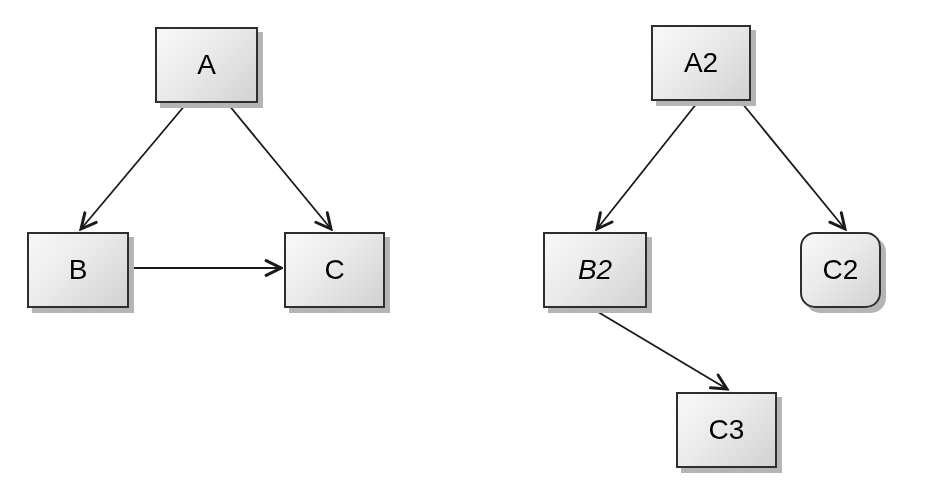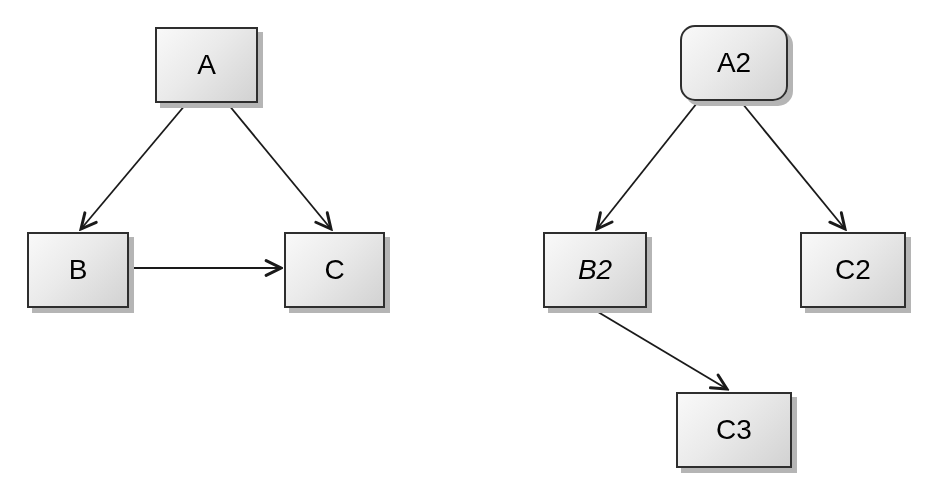--- a/index.html
+++ b/index.html
@@ -60,26 +60,26 @@
 
   <div class="node" style="left: 155px; top: 27px; width: 103px; height: 76px;">
     <span class="node-label">A</span>
   </div>
   <div class="node" style="left: 27px; top: 232px; width: 102px; height: 76px;">
     <span class="node-label">B</span>
   </div>
   <div class="node" style="left: 284px; top: 232px; width: 101px; height: 76px;">
     <span class="node-label">C</span>
   </div>
-  <div class="node" style="left: 680px; top: 25px; width: 108px; height: 76px; border-radius: 15px;">
+  <div class="node" style="left: 651px; top: 25px; width: 100px; height: 76px;">
     <span class="node-label">A2</span>
   </div>
   <div class="node" style="left: 543px; top: 232px; width: 104px; height: 76px; font-style: italic;">
     <span class="node-label">B2</span>
   </div>
-  <div class="node" style="left: 800px; top: 232px; width: 106px; height: 76px;">
+  <div class="node" style="left: 800px; top: 232px; width: 81px; height: 76px; border-radius: 15px;">
     <span class="node-label">C2</span>
   </div>
-  <div class="node" style="left: 676px; top: 392px; width: 116px; height: 76px; justify-content: center;">
+  <div class="node" style="left: 676px; top: 392px; width: 101px; height: 76px; justify-content: center;">
     <span class="node-label">C3</span>
   </div>
 
 </div>
 
 </body></html>

